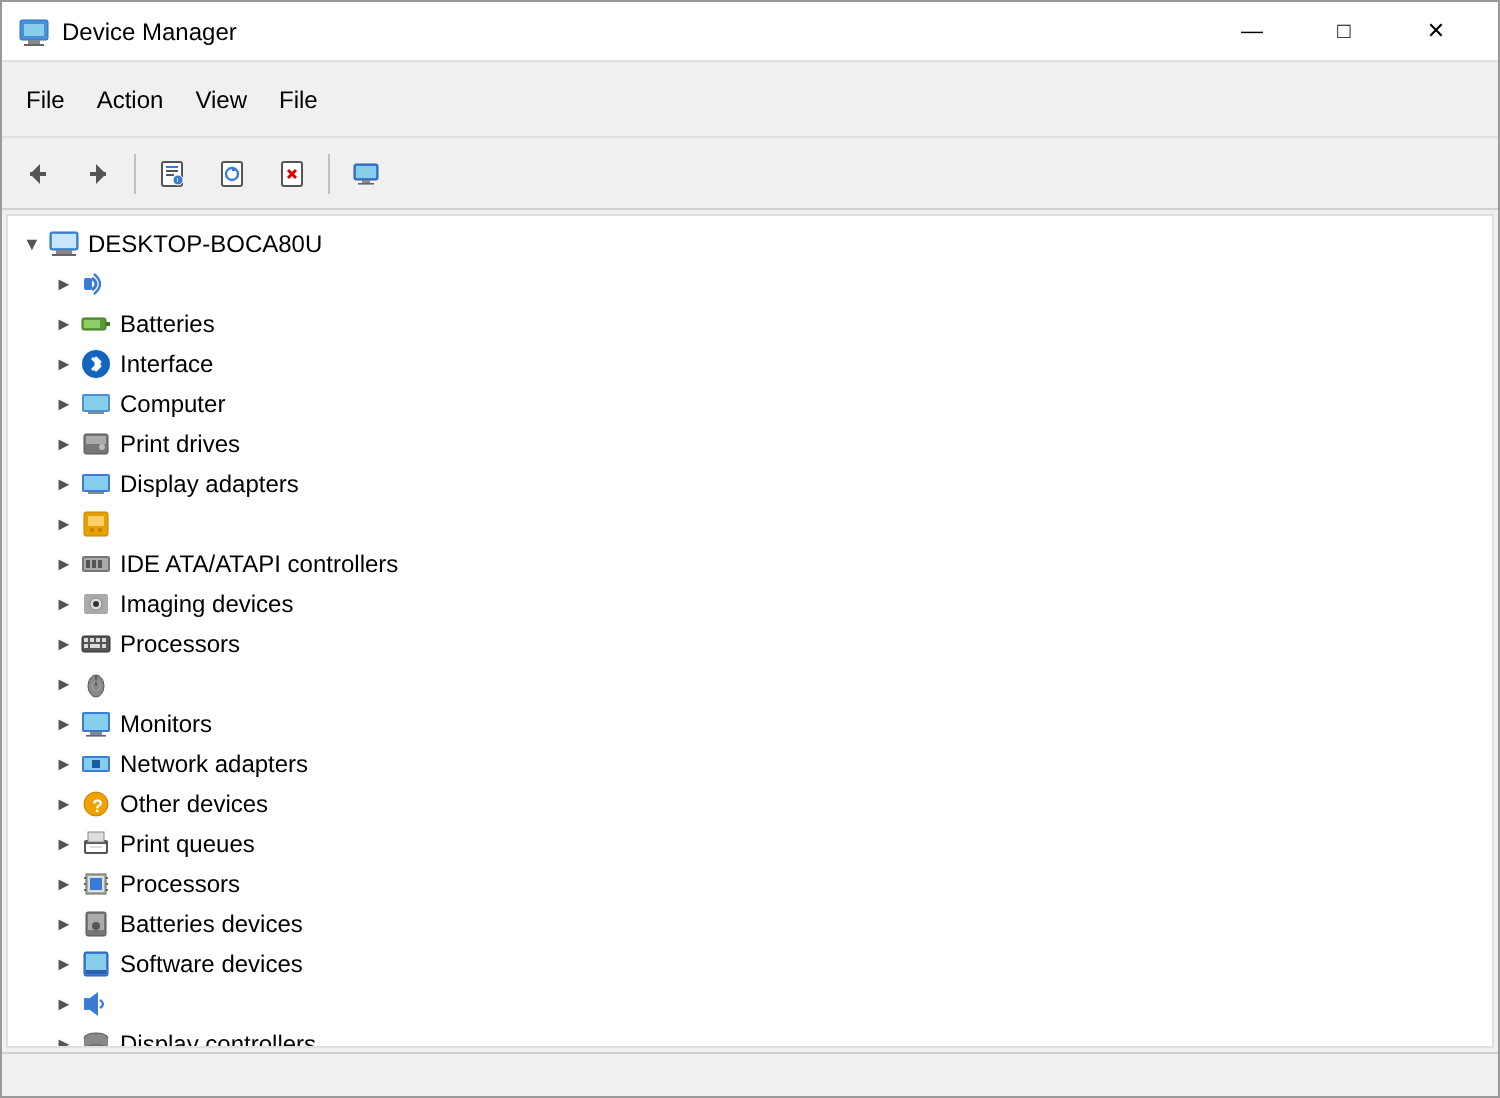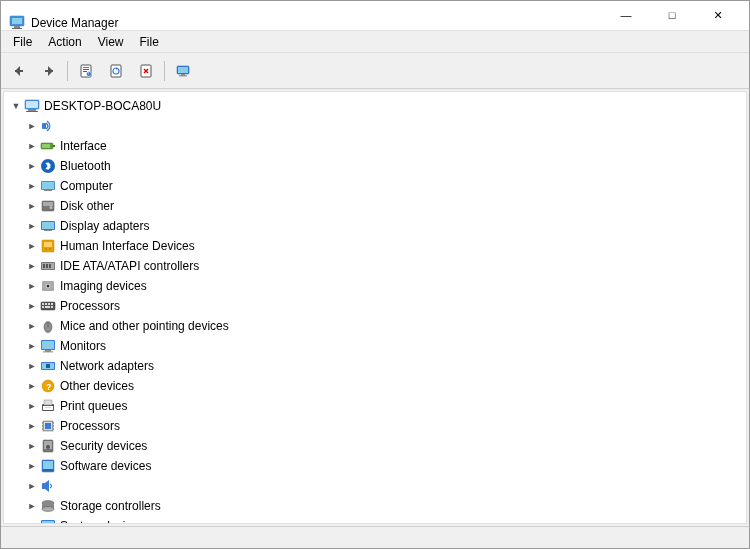--- a/index.html
+++ b/index.html
@@ -17,21 +17,21 @@
       background: #f0f0f0;
       border: 1px solid #999;
       display: flex;
       flex-direction: column;
     }
     
     .title-bar {
       background: #ffffff;
       height: 30px;
       display: flex;
-      align-items: flex-end;
+      align-items: center;
       padding: 0 8px;
       border-bottom: 1px solid #e0e0e0;
       flex-shrink: 0;
     }
     .title-bar-icon {
       width: 16px;
       height: 16px;
       margin-right: 6px;
       flex-shrink: 0;
     }
@@ -52,21 +52,21 @@
       cursor: pointer;
       display: flex;
       align-items: center;
       justify-content: center;
       font-size: 11px;
       color: #000;
     }
     
     .menu-bar {
       background: #f0f0f0;
-      height: 22px;
+      height: 38px;
       display: flex;
       align-items: center;
       padding: 0 4px;
       border-bottom: 1px solid #e0e0e0;
       flex-shrink: 0;
     }
     .menu-item {
       padding: 2px 8px;
       cursor: pointer;
       font-size: 12px;
@@ -278,32 +278,32 @@
 
       <div class="tree-item indent-1">
         <span class="chevron">►</span>
         <div class="item-icon">
           <svg width="16" height="16" viewBox="0 0 16 16">
             <rect x="1" y="5" width="12" height="6" rx="1" fill="#5a9a3a" stroke="#3a7a1a" stroke-width="0.5"></rect>
             <rect x="13" y="7" width="2" height="2" fill="#3a7a1a"></rect>
             <rect x="2" y="6" width="8" height="4" fill="#8fcc6a"></rect>
           </svg>
         </div>
-        <span class="item-label">Interface</span>
+        <span class="item-label">Batteries</span>
       </div>
 
       <div class="tree-item indent-1">
         <span class="chevron">►</span>
         <div class="item-icon">
           <svg width="16" height="16" viewBox="0 0 16 16">
             <circle cx="8" cy="8" r="7" fill="#1565C0"></circle>
             <path d="M6 5 L10 9 L8 11 L8 5 L10 7 L6 11" fill="none" stroke="white" stroke-width="1.5" stroke-linejoin="round"></path>
           </svg>
         </div>
-        <span class="item-label">Bluetooth</span>
+        <span class="item-label">Interface</span>
       </div>
 
       <div class="tree-item indent-1">
         <span class="chevron">►</span>
         <div class="item-icon">
           <svg width="16" height="16" viewBox="0 0 16 16">
             <rect x="1" y="3" width="14" height="9" rx="1" fill="#4a90d9"></rect>
             <rect x="2" y="4" width="12" height="7" fill="#87ceeb"></rect>
             <rect x="4" y="12" width="8" height="1" fill="#888"></rect>
           </svg>
@@ -313,21 +313,21 @@
 
       <div class="tree-item indent-1">
         <span class="chevron">►</span>
         <div class="item-icon">
           <svg width="16" height="16" viewBox="0 0 16 16">
             <rect x="2" y="3" width="12" height="10" rx="1" fill="#777" stroke="#555" stroke-width="0.5"></rect>
             <rect x="3" y="4" width="10" height="4" fill="#aaa"></rect>
             <circle cx="11" cy="9.5" r="1.5" fill="#bbb"></circle>
           </svg>
         </div>
-        <span class="item-label">Disk other</span>
+        <span class="item-label">Print drives</span>
       </div>
 
       <div class="tree-item indent-1">
         <span class="chevron">►</span>
         <div class="item-icon">
           <svg width="16" height="16" viewBox="0 0 16 16">
             <rect x="1" y="3" width="14" height="9" rx="1" fill="#3a7bd5"></rect>
             <rect x="2" y="4" width="12" height="7" fill="#87ceeb"></rect>
             <rect x="4" y="12" width="8" height="1" fill="#888"></rect>
           </svg>
@@ -338,21 +338,20 @@
       <div class="tree-item indent-1">
         <span class="chevron">►</span>
         <div class="item-icon">
           <svg width="16" height="16" viewBox="0 0 16 16">
             <rect x="2" y="2" width="12" height="12" rx="1" fill="#e8a000" stroke="#c08000" stroke-width="0.5"></rect>
             <rect x="4" y="4" width="8" height="5" fill="#ffd066"></rect>
             <circle cx="6" cy="11" r="1" fill="#c08000"></circle>
             <circle cx="10" cy="11" r="1" fill="#c08000"></circle>
           </svg>
         </div>
-        <span class="item-label">Human Interface Devices</span>
       </div>
 
       <div class="tree-item indent-1">
         <span class="chevron">►</span>
         <div class="item-icon">
           <svg width="16" height="16" viewBox="0 0 16 16">
             <rect x="1" y="4" width="14" height="8" rx="1" fill="#777"></rect>
             <rect x="2" y="5" width="12" height="6" fill="#aaa"></rect>
             <rect x="3" y="6" width="2" height="4" fill="#555"></rect>
             <rect x="6" y="6" width="2" height="4" fill="#555"></rect>
@@ -393,21 +392,20 @@
 
       <div class="tree-item indent-1">
         <span class="chevron">►</span>
         <div class="item-icon">
           <svg width="16" height="16" viewBox="0 0 16 16">
             <ellipse cx="8" cy="9" rx="4" ry="5.5" fill="#888" stroke="#555" stroke-width="0.5"></ellipse>
             <line x1="8" y1="4" x2="8" y2="9" stroke="#555" stroke-width="0.8"></line>
             <ellipse cx="8" cy="9" rx="2" ry="2.5" fill="none" stroke="#aaa" stroke-width="0.5"></ellipse>
           </svg>
         </div>
-        <span class="item-label">Mice and other pointing devices</span>
       </div>
 
       <div class="tree-item indent-1">
         <span class="chevron">►</span>
         <div class="item-icon">
           <svg width="16" height="16" viewBox="0 0 16 16">
             <rect x="1" y="2" width="14" height="10" rx="1" fill="#3a7bd5"></rect>
             <rect x="2" y="3" width="12" height="8" fill="#87ceeb"></rect>
             <rect x="5" y="12" width="6" height="1.5" fill="#888"></rect>
             <rect x="3" y="13.5" width="10" height="0.8" fill="#666"></rect>
@@ -472,21 +470,21 @@
 
       <div class="tree-item indent-1">
         <span class="chevron">►</span>
         <div class="item-icon">
           <svg width="16" height="16" viewBox="0 0 16 16">
             <rect x="3" y="2" width="10" height="12" rx="1" fill="#777" stroke="#555" stroke-width="0.5"></rect>
             <rect x="4" y="3" width="8" height="8" fill="#aaa"></rect>
             <circle cx="8" cy="9" r="2" fill="#555"></circle>
           </svg>
         </div>
-        <span class="item-label">Security devices</span>
+        <span class="item-label">Batteries devices</span>
       </div>
 
       <div class="tree-item indent-1">
         <span class="chevron">►</span>
         <div class="item-icon">
           <svg width="16" height="16" viewBox="0 0 16 16">
             <rect x="2" y="2" width="12" height="12" rx="1" fill="#3a7bd5" stroke="#2a60b0" stroke-width="0.5"></rect>
             <rect x="3" y="3" width="10" height="8" fill="#87ceeb"></rect>
             <rect x="3" y="11" width="10" height="2" fill="#2a60b0"></rect>
           </svg>
@@ -507,21 +505,21 @@
 
       <div class="tree-item indent-1">
         <span class="chevron">►</span>
         <div class="item-icon">
           <svg width="16" height="16" viewBox="0 0 16 16">
             <ellipse cx="8" cy="5" rx="6" ry="2.5" fill="#888" stroke="#555" stroke-width="0.5"></ellipse>
             <rect x="2" y="5" width="12" height="6" fill="#888"></rect>
             <ellipse cx="8" cy="11" rx="6" ry="2.5" fill="#aaa" stroke="#555" stroke-width="0.5"></ellipse>
           </svg>
         </div>
-        <span class="item-label">Storage controllers</span>
+        <span class="item-label">Display controllers</span>
       </div>
 
       <div class="tree-item indent-1">
         <span class="chevron">►</span>
         <div class="item-icon">
           <svg width="16" height="16" viewBox="0 0 16 16">
             <rect x="1" y="2" width="14" height="12" rx="1" fill="#3a7bd5"></rect>
             <rect x="2" y="3" width="12" height="8" fill="#87ceeb"></rect>
             <rect x="2" y="11" width="12" height="2" fill="#2a60b0"></rect>
           </svg>

